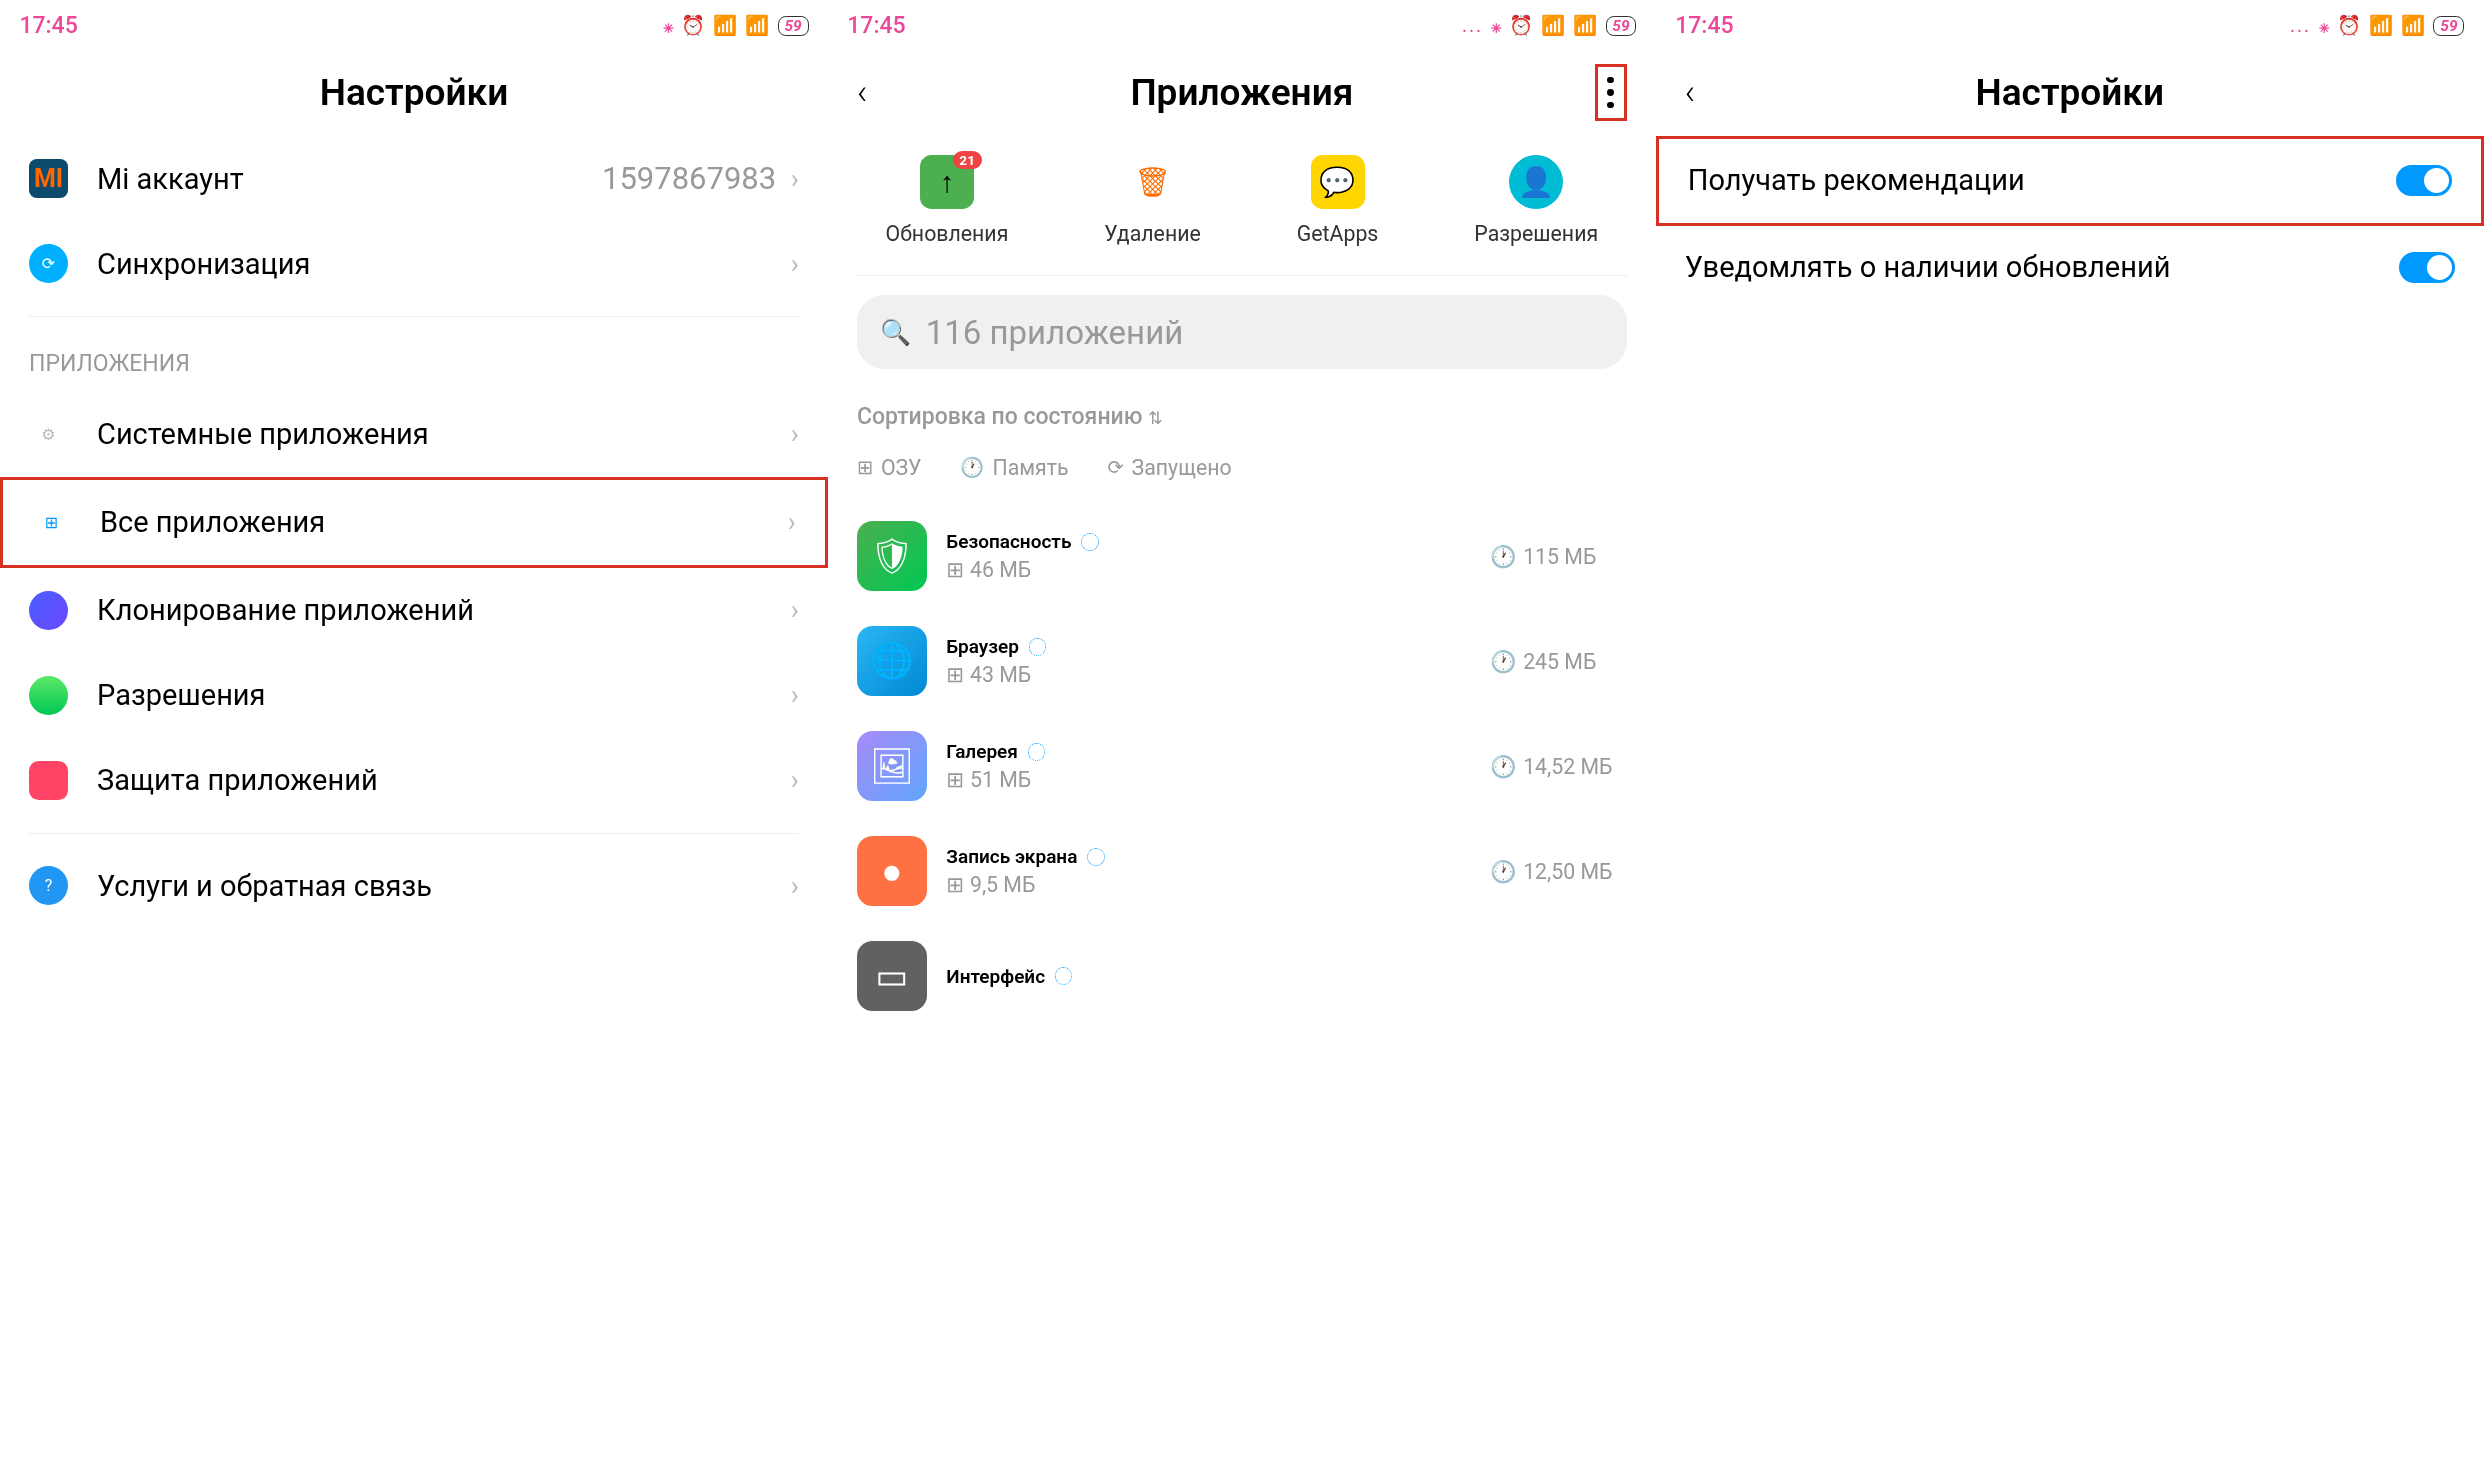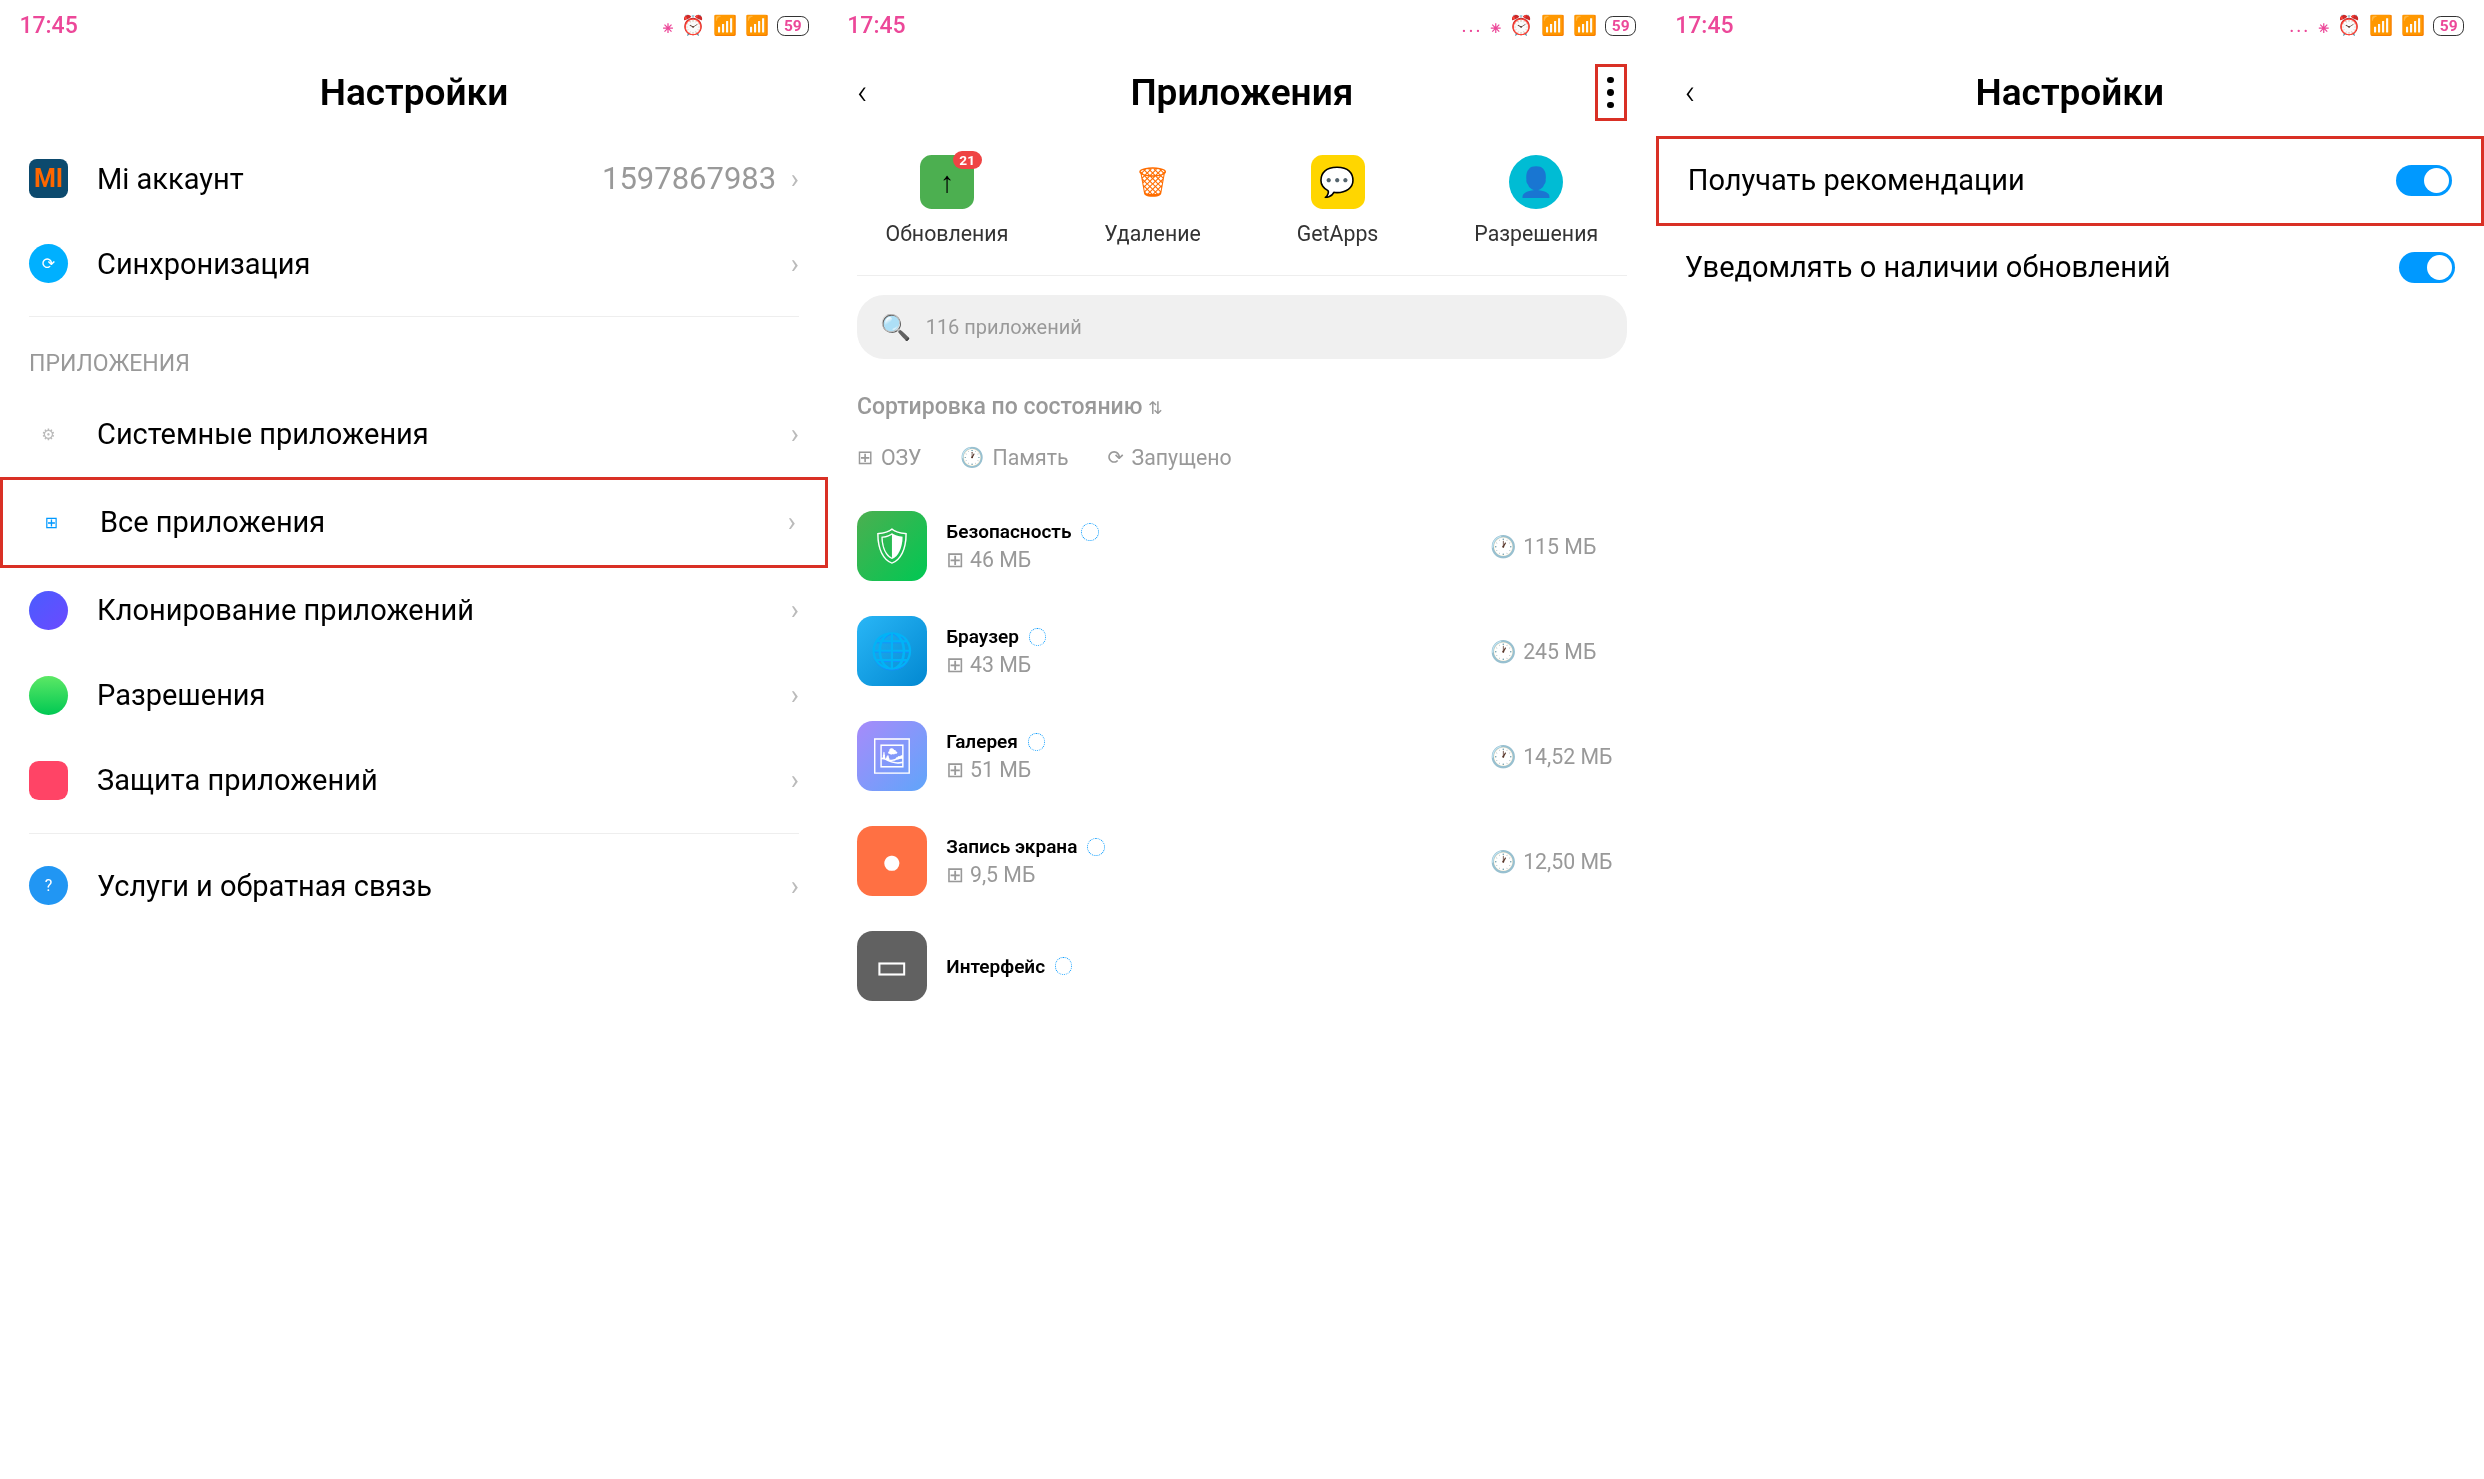--- a/index.html
+++ b/index.html
@@ -4,21 +4,21 @@
   <style>
     * { margin: 0; padding: 0; box-sizing: border-box; font-family: -apple-system, BlinkMacSystemFont, "Segoe UI", Roboto, sans-serif; }
     body { background: #fff; display: flex; width: 2484px; height: 1480px; }
     .panel { width: 33.33%; position: relative; background: #fff; }
     
     
     .status-bar { display: flex; justify-content: space-between; align-items: flex-end; padding: 9.7px 19.4px; height: 49px; font-size: 23px; color: #ec4899; }
     .status-left { font-weight: 500; }
     .status-right { display: flex; align-items: center; gap: 7.8px; font-size: 19.4px; }
     .status-dots { letter-spacing: 1.9px; }
-    .battery { border: 1.9px solid #333; border-radius: 7.8px; padding: 0 5.8px; font-size: 15.5px; font-weight: bold; }
+    .battery { border: 1.9px solid #333; border-radius: 7.8px; padding: 0 5.8px; font-size: 15.5px; font-weight: bold; font-style: italic; }
     
     
     .header { display: flex; align-items: center; justify-content: center; padding: 19.4px 29px; position: relative; height: 87px; }
     .header-title { font-size: 37px; font-weight: 600; color: #000; }
     .back-btn { position: absolute; left: 29px; font-size: 35px; color: #000; font-weight: 300; }
     .more-btn { position: absolute; right: 29px; display: flex; flex-direction: column; gap: 5.8px; padding: 9.7px; }
     .more-dot { width: 6.8px; height: 6.8px; background: #000; border-radius: 50%; }
     
     
     .setting-item { display: flex; align-items: center; padding: 23px 29px; position: relative; min-height: 78px; }
@@ -35,21 +35,21 @@
     
     .quick-actions { display: flex; justify-content: space-around; padding: 19.4px 9.7px; }
     .quick-action { display: flex; flex-direction: column; align-items: center; gap: 11.6px; }
     .qa-icon { width: 54px; height: 54px; border-radius: 11.6px; display: flex; align-items: center; justify-content: center; font-size: 29px; position: relative; }
     .qa-label { font-size: 21.3px; color: #333; }
     .qa-badge { position: absolute; top: -4.9px; right: -7.8px; background: #ef4444; color: #fff; border-radius: 11.6px; font-size: 13.6px; padding: 1px 6.8px; font-weight: bold; }
     
     
     .search-bar { margin: 19.4px 29px; background: #f0f0f0; border-radius: 27px; padding: 17.5px 23px; display: flex; align-items: center; gap: 14.6px; }
     .search-icon { color: #999; font-size: 25px; }
-    .search-text { font-size: 20px; color: #999; }
+    .search-text { font-size: 33px; color: #999; }
     
     
     .sort-row { padding: 14.6px 29px; font-size: 23px; color: #999; font-weight: 500; }
     .sort-arrows { color: #999; font-size: 17.5px; }
     
     
     .filter-chips { display: flex; gap: 39px; padding: 9.7px 29px 24px; }
     .chip { display: flex; align-items: center; gap: 7.8px; font-size: 21.3px; color: #999; }
     .chip-icon { font-size: 19.4px; }
     

